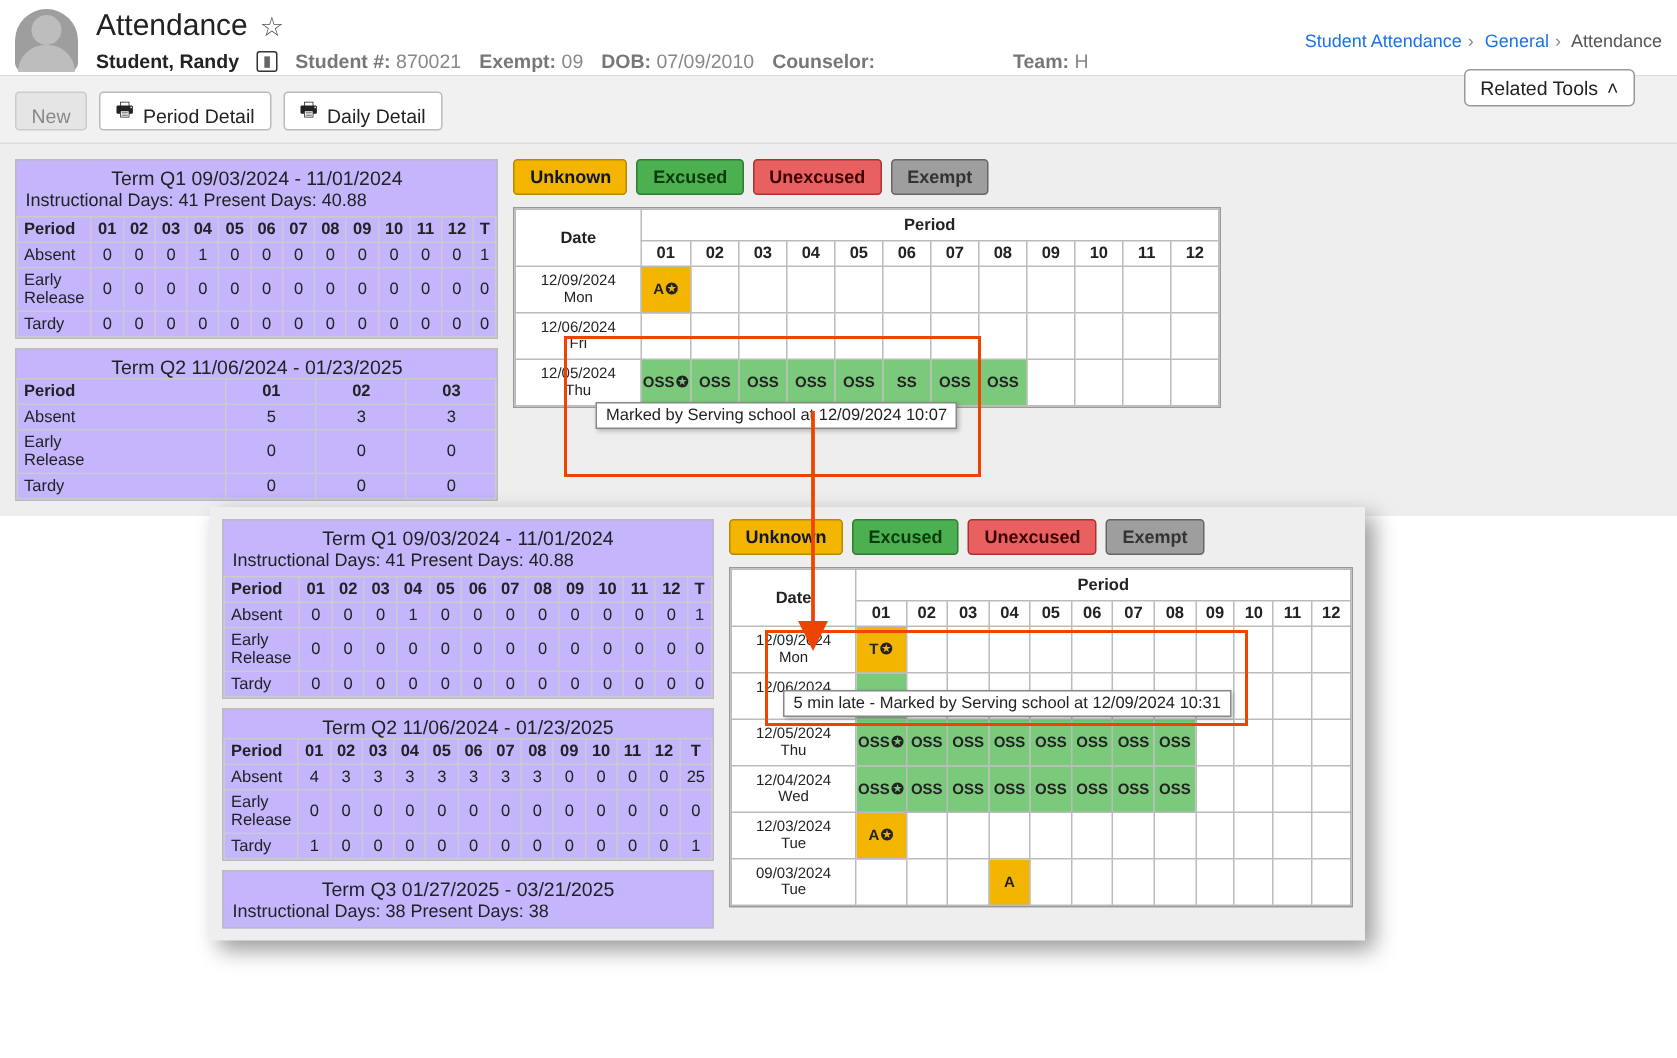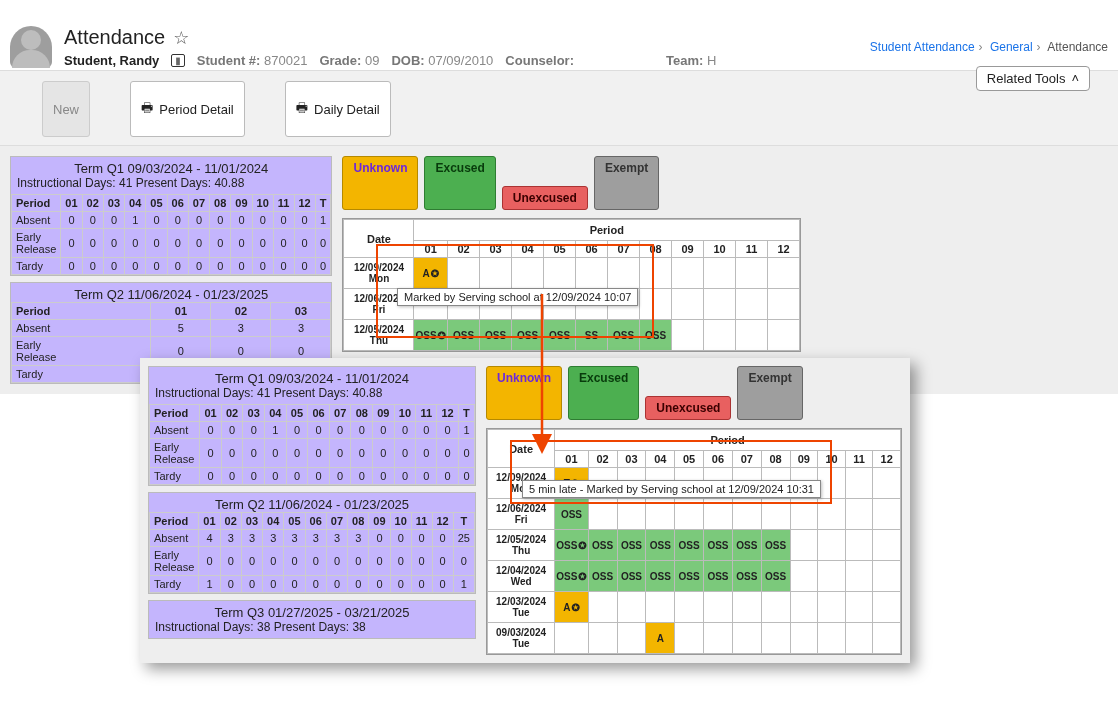--- a/index.html
+++ b/index.html
@@ -1,58 +1,58 @@
 <!DOCTYPE html>
 <html><head>
 <meta charset="utf-8">
 <style>
   * { box-sizing: border-box; }
   html, body { margin: 0; padding: 0; font-family: Arial, Helvetica, sans-serif; font-size: 12px; background: #fff; color: #222; }
   .page { position: relative; width: 1118px; height: 705px; }
-  .header { padding: 6px 10px 2px 10px; border-bottom: 1px solid #ddd; margin-top: 20px; }
+  .header { padding: 6px 10px 2px 10px; border-bottom: 1px solid #ddd; }
   .header-top { display: flex; align-items: center; }
   .avatar { width: 42px; height: 42px; background:#9e9e9e; border-radius:50% 50% 6px 6px; position:relative; margin-right:12px; }
   .avatar::before { content:""; position:absolute; top:4px; left:50%; transform:translateX(-50%); width:20px; height:20px; border-radius:50%; background:#bdbdbd;}
   .avatar::after  { content:""; position:absolute; bottom:0; left:50%; transform:translateX(-50%); width:38px; height:18px; border-top-left-radius:18px; border-top-right-radius:18px; background:#bdbdbd;}
   .title-block { flex:1; }
   .title-line { display:flex; align-items:center; font-size:20px; font-weight:400; }
   .title-line .star { margin-left:8px; color:#555; font-size:18px; }
   .breadcrumb { text-align:right; font-size:12px; color:#555;}
   .breadcrumb a { color:#1a73e8; text-decoration:none;}
   .breadcrumb .sep{color:#888; margin:0 4px;}
   .student-line { margin-top:4px; display:flex; align-items:center; gap:12px; color:#666; font-size:13px;}
   .student-line .name { color:#222; font-weight:bold; }
   .student-line .label { color:#777; font-weight:bold;}
   .student-line .val { color:#888;}
   .related-tools-wrapper { position:absolute; right:28px; top:46px; }
   .related-tools { border:1px solid #999; border-radius:4px; padding:4px 10px; background:#fff; cursor:pointer; font-size:13px; display:flex; align-items:center; gap:6px;}
   .toolbar { display:flex; gap:8px; padding:10px 10px 8px; background:#f1f1f1; border-bottom:1px solid #ddd;}
-  .btn { border:1px solid #bbb; background:#fff; border-radius:3px; padding:16px 10px; font-size:13px; cursor:pointer; display:flex; align-items:center; gap:6px;margin-left:32px;}
+  .btn { border:1px solid #bbb; background:#fff; border-radius:3px; padding:1px 10px; font-size:13px; cursor:pointer; display:flex; align-items:flex-end; gap:6px;}
   .btn.primary-disabled { background:#e5e5e5; color:#888; border-color:#ccc; cursor:default;}
   .body-row { display:flex; gap:10px; padding:10px; background:#eeeeee; }
   .mini-table { background:#c4b5fd; border:1px solid #bbb; font-size:11px; }
   .mini-table .term-title { text-align:center; padding:4px 6px 0; font-size:13px; white-space:nowrap;}
   .mini-table .term-sub  { padding:0 6px 4px; font-size:12px; white-space:nowrap;}
   .mini-table table { border-collapse:collapse; width:100%; }
   .mini-table th, .mini-table td { border:1px solid #ccc; padding:2px 4px; font-weight:normal; text-align:center; font-size:11px;}
   .mini-table th.rowlabel, .mini-table td.rowlabel { text-align:left; white-space:nowrap; }
   .mini-table thead th { font-weight:bold;}
   .legend-row { display:flex; gap:6px; margin-bottom:4px; }
   .chip { border:1px solid #888; border-radius:3px; padding:4px 10px; font-size:12px; font-weight:bold; }
-  .chip.unknown { background:#f3b500; color:#6d28d9; border-color:#b58900;}
+  .chip.unknown { background:#f3b500; color:#0f172a; border-color:#b58900;}
   .chip.excused { background:#4caf50; color:#083b0c; border-color:#2e7d32;}
-  .chip.unexcused { background:#e86060; color:#3b0000; border-color:#a33;margin-top:30px;}
+  .chip.unexcused { background:#e86060; color:#3b0000; border-color:#a33;}
   .chip.exempt { background:#9e9e9e; color:#333; border-color:#666;}
   .period-grid { background:#fff; border:1px solid #999; }
   .period-grid table { border-collapse:collapse; }
   .period-grid th, .period-grid td { border:1px solid #bbb; font-size:11px; text-align:center; }
   .period-grid th.date-head { width:70px; font-weight:bold; padding:6px 4px;}
   .period-grid th.period-title { font-weight:bold; padding:4px;}
   .period-grid th.colh { font-weight:bold; padding:2px 4px;}
-  .period-grid td.datec { font-size:10px; line-height:11px; padding:4px 6px; font-weight:bold; white-space:nowrap;}
+  .period-grid td.datec { font-size:10px; line-height:11px; padding:4px 16px; font-weight:normal; white-space:nowrap;}
   .cell { width:32px; height:22px; }
   .cell.unknown { background:#f3b500; }
   .cell.exc { background:#7bc97b; }
   .cell .small { font-size:10px; font-weight:bold; }
   .pin::after{content:"✪"; font-size:10px; margin-left:1px;}
   .tooltip-bubble { position:absolute; background:#fff; border:1px solid #888; padding:2px 6px; font-size:11px; white-space:nowrap; box-shadow:1px 1px 3px rgba(0,0,0,.25); }
   .red-rect { position:absolute; border:2px solid #e40; pointer-events:none; }
   .overlay { position:absolute; background:#fff; box-shadow:6px 6px 14px rgba(0,0,0,.4); }
   svg.arrow { position:absolute; pointer-events:none;}
   .id-badge{ border:1px solid #333; border-radius:2px; padding:0 3px; font-size:10px; display:inline-flex; align-items:center; justify-content:center;}
@@ -66,21 +66,21 @@
     <div class="avatar"></div>
     <div class="title-block">
       <div class="title-line">
         <span>Attendance</span>
         <span class="star">☆</span>
       </div>
       <div class="student-line">
         <span class="name">Student, Randy</span>
         <span class="id-badge">▮</span>
         <span><span class="label">Student #:</span> <span class="val">870021</span></span>
-        <span><span class="label">Grade:</span> <span class="val">09</span></span>
+        <span><span class="label">Exempt:</span> <span class="val">09</span></span>
         <span><span class="label">DOB:</span> <span class="val">07/09/2010</span></span>
         <span><span class="label">Counselor:</span></span>
         <span style="margin-left:80px;"><span class="label">Team:</span> <span class="val">H</span></span>
       </div>
     </div>
     <div class="breadcrumb">
       <a href="#">Student Attendance</a><span class="sep">›</span>
       <a href="#">General</a><span class="sep">›</span>
       <span>Attendance</span>
     </div>

